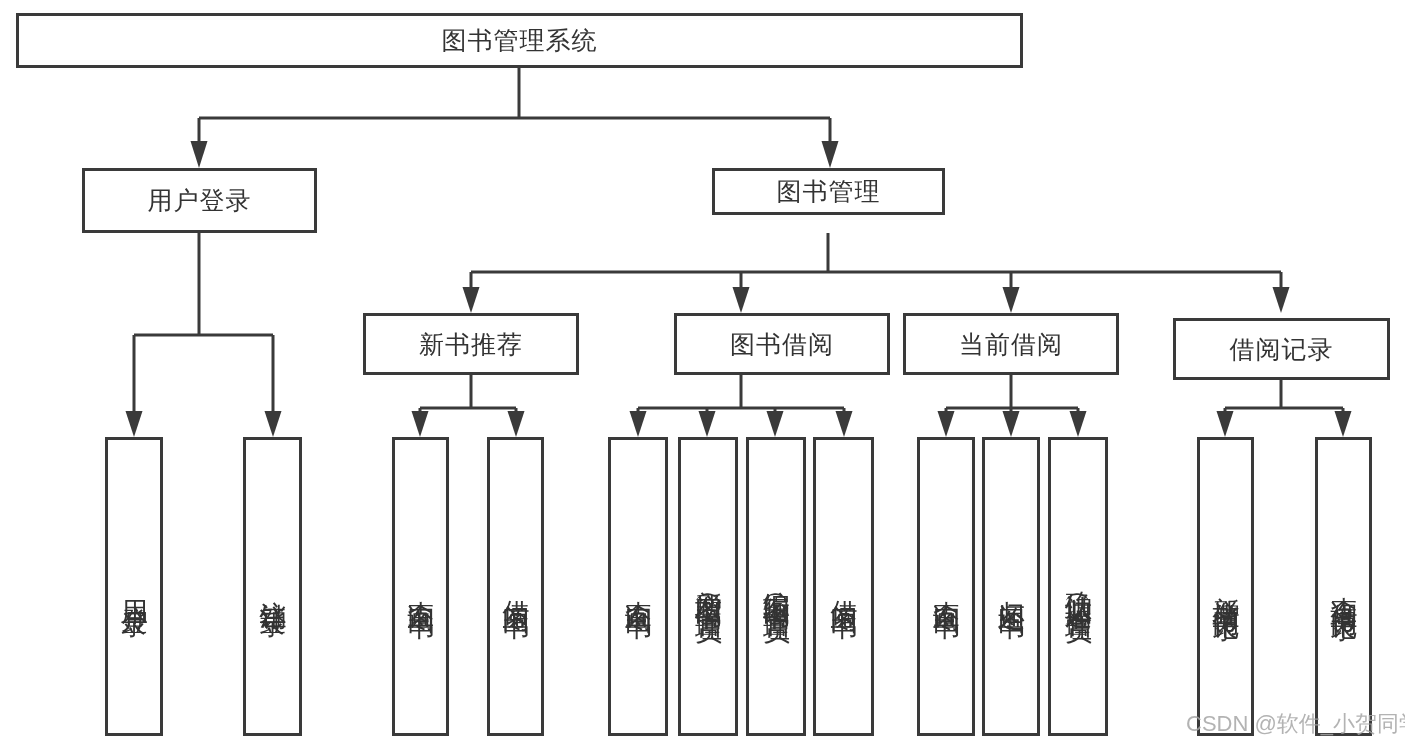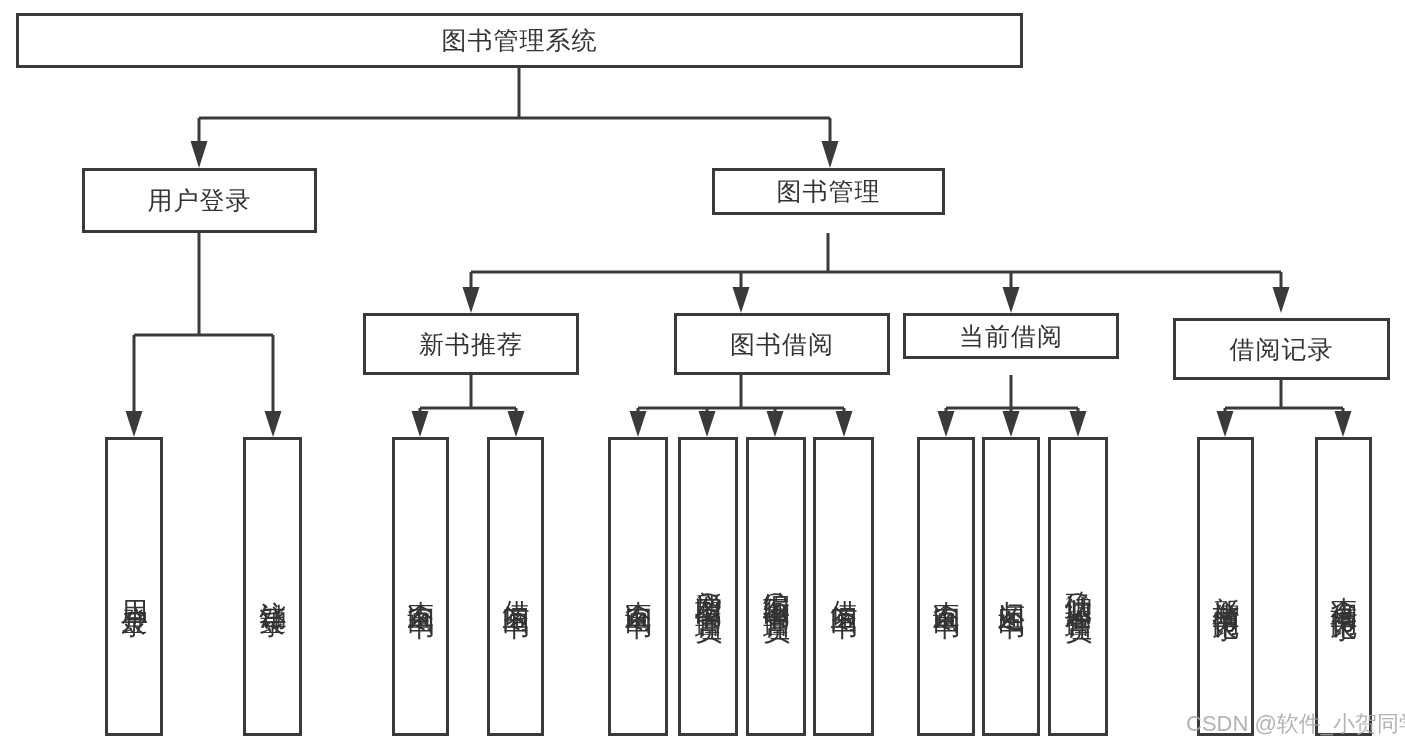--- a/index.html
+++ b/index.html
@@ -103,21 +103,21 @@
     </g>
   </svg>
 
   <div class="box hbox" style="left:16px; top:13px; width:1007px; height:55px;">图书管理系统</div>
 
   <div class="box hbox" style="left:82px; top:168px; width:235px; height:65px;">用户登录</div>
   <div class="box hbox" style="left:712px; top:168px; width:233px; height:47px;">图书管理</div>
 
   <div class="box hbox" style="left:363px; top:313px; width:216px; height:62px;">新书推荐</div>
   <div class="box hbox" style="left:633px; top:313px; width:216px; height:62px;margin-left:41px;">图书借阅</div>
-  <div class="box hbox" style="left:903px; top:313px; width:216px; height:46px;">当前借阅</div>
+  <div class="box hbox" style="left:903px; top:313px; width:216px; height:62px;">当前借阅</div>
   <div class="box hbox" style="left:1173px; top:318px; width:217px; height:62px;">借阅记录</div>
 
   <div class="box vbox" style="left:105px; top:437px; width:58px; height:299px;">用户登录</div>
   <div class="box vbox" style="left:243px; top:437px; width:59px; height:299px;">注销登录</div>
 
   <div class="box vbox" style="left:392px; top:437px; width:57px; height:299px;">查询图书</div>
   <div class="box vbox" style="left:487px; top:437px; width:57px; height:299px;">借阅图书</div>
 
   <div class="box vbox" style="left:608px; top:437px; width:60px; height:299px;">查询图书</div>
   <div class="box vbox" style="left:678px; top:437px; width:60px; height:299px;">新增图书（管理员）</div>

